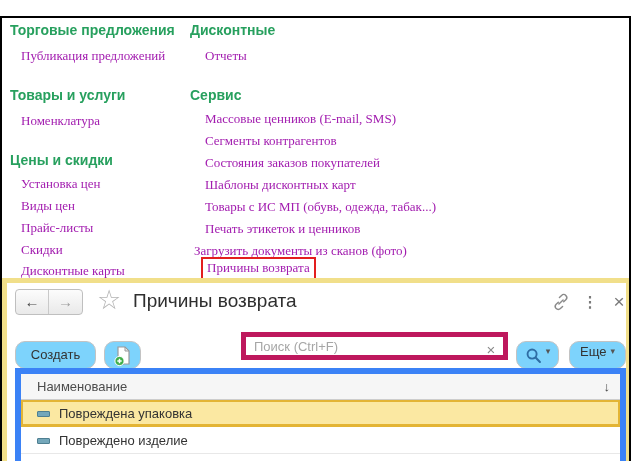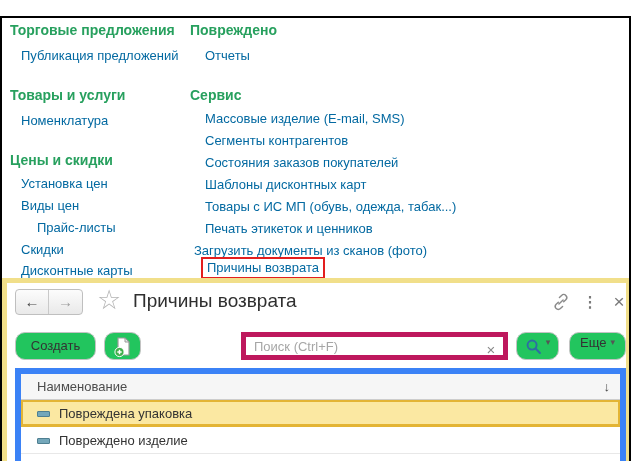--- a/index.html
+++ b/index.html
@@ -1,41 +1,41 @@
 <!DOCTYPE html>
 <html><head>
 <meta charset="utf-8">
 <style>
   * { margin:0; padding:0; box-sizing:border-box; }
   body { font-family:"Liberation Sans", sans-serif; background:#fff; }
   .screen { position:relative; width:631px; height:461px; border:2px solid #000; background:#fff; overflow:hidden;margin-top:16px; }
 
   
   .menu-header { position:absolute; font-size:14px; font-weight:bold; color:#27a05e; white-space:nowrap; cursor:default; }
-  .menu-item { position:absolute; font-size:13px; color:#0369a1; white-space:nowrap; cursor:pointer; }
+  .menu-item { position:absolute; font-size:13px; color:#a21caf; white-space:nowrap; cursor:pointer;font-family:Liberation Serif, serif; }
   .menu-item.highlighted { border:2px solid #e31e1e; padding:1px 4px 2px 4px; }
 
   
   .win { position:absolute; left:0; top:260px; width:627px; height:199px; background:#fff;
          border-top:5px solid #f1df8a; border-left:5px solid #f1df8a; border-right:3px solid #f1df8a; }
 
   .navgroup { position:absolute; left:8px; top:6px; width:68px; height:26px; display:flex;
               border:1px solid #bfbfbf; border-radius:4px; background:linear-gradient(#fcfcfc,#e9e9e9); overflow:hidden; }
   .navbtn { width:50%; text-align:center; line-height:24px; font-size:15px; cursor:pointer; }
   .navbtn.back { color:#444; border-right:1px solid #c9c9c9; }
   .navbtn.fwd { color:#9c9c9c; }
   .star { position:absolute; left:90px; top:2px; font-size:27px; color:#b5b5b5; cursor:pointer; line-height:30px; }
   .wtitle { position:absolute; left:126px; top:7px; font-size:19px; color:#2f2f2f; white-space:nowrap; }
   .tb-ico { position:absolute; top:9px; width:22px; height:20px; text-align:center; color:#7a7a7a; cursor:pointer; }
   .dots { left:572px; font-size:15px; font-weight:bold; line-height:20px; letter-spacing:0; }
   .close { left:601px; font-size:19px; line-height:19px; }
   .linkb { left:543px; }
 
-  .btn { position:absolute; top:49px; height:28px; border:1px solid #c3c3c3; border-radius:10px;
-         background:#22c55e; font-size:13px; color:#333; text-align:center; cursor:pointer; }
+  .btn { position:absolute; top:58px; height:28px; border:1px solid #c3c3c3; border-radius:10px;
+         background:#7dd3fc; font-size:13px; color:#333; text-align:center; cursor:pointer; }
   .btn-create { left:8px; width:81px; line-height:26px; }
   .btn-group { left:97px; width:37px; }
   .btn-group svg { margin-top:3px; }
   .searchwrap { position:absolute; left:234px; top:49px; width:267px; height:28px; border:5px solid #be185d; background:#fff; display:flex; }
   .searchwrap input { flex:1; border:none; outline:none; font-size:13px; color:#333; padding:0 8px; font-family:"Liberation Sans", sans-serif; background:transparent; }
   .searchwrap input::placeholder { color:#a6a6a6; }
   .sclear { width:24px; text-align:center; line-height:26px; color:#8a8a8a; font-size:15px; cursor:pointer; }
   .btn-mag { left:509px; width:43px; }
   .btn-mag svg { vertical-align:middle; margin-top:5px; }
   .btn-more { left:562px; width:57px; line-height:18px; }
@@ -57,28 +57,28 @@
 <div class="screen">
 
   <div>
     <div class="menu-header" style="left:8px;top:4px">Торговые предложения</div>
     <div class="menu-item" style="left:19px;top:30px">Публикация предложений</div>
     <div class="menu-header" style="left:8px;top:69px">Товары и услуги</div>
     <div class="menu-item" style="left:19px;top:95px">Номенклатура</div>
     <div class="menu-header" style="left:8px;top:134px">Цены и скидки</div>
     <div class="menu-item" style="left:19px;top:158px">Установка цен</div>
     <div class="menu-item" style="left:19px;top:180px">Виды цен</div>
-    <div class="menu-item" style="left:35px;top:202px">Прайс-листы</div>
+    <div class="menu-item" style="left:19px;top:202px">Прайс-листы</div>
     <div class="menu-item" style="left:19px;top:224px">Скидки</div>
     <div class="menu-item" style="left:19px;top:245px">Дисконтные карты</div>
 
-    <div class="menu-header" style="left:188px;top:4px">Повреждено</div>
+    <div class="menu-header" style="left:188px;top:4px">Дисконтные</div>
     <div class="menu-item" style="left:203px;top:30px">Отчеты</div>
     <div class="menu-header" style="left:188px;top:69px">Сервис</div>
-    <div class="menu-item" style="left:203px;top:93px">Массовые изделие (E-mail, SMS)</div>
+    <div class="menu-item" style="left:203px;top:93px">Массовые ценников (E-mail, SMS)</div>
     <div class="menu-item" style="left:203px;top:115px">Сегменты контрагентов</div>
     <div class="menu-item" style="left:203px;top:137px">Состояния заказов покупателей</div>
     <div class="menu-item" style="left:203px;top:159px">Шаблоны дисконтных карт</div>
     <div class="menu-item" style="left:203px;top:181px">Товары с ИС МП (обувь, одежда, табак...)</div>
     <div class="menu-item" style="left:203px;top:203px">Печать этикеток и ценников</div>
     <div class="menu-item" style="left:192px;top:225px">Загрузить документы из сканов (фото)</div>
     <div class="menu-item highlighted" style="left:199px;top:239px">Причины возврата</div>
   </div>
 
   <div class="win">

